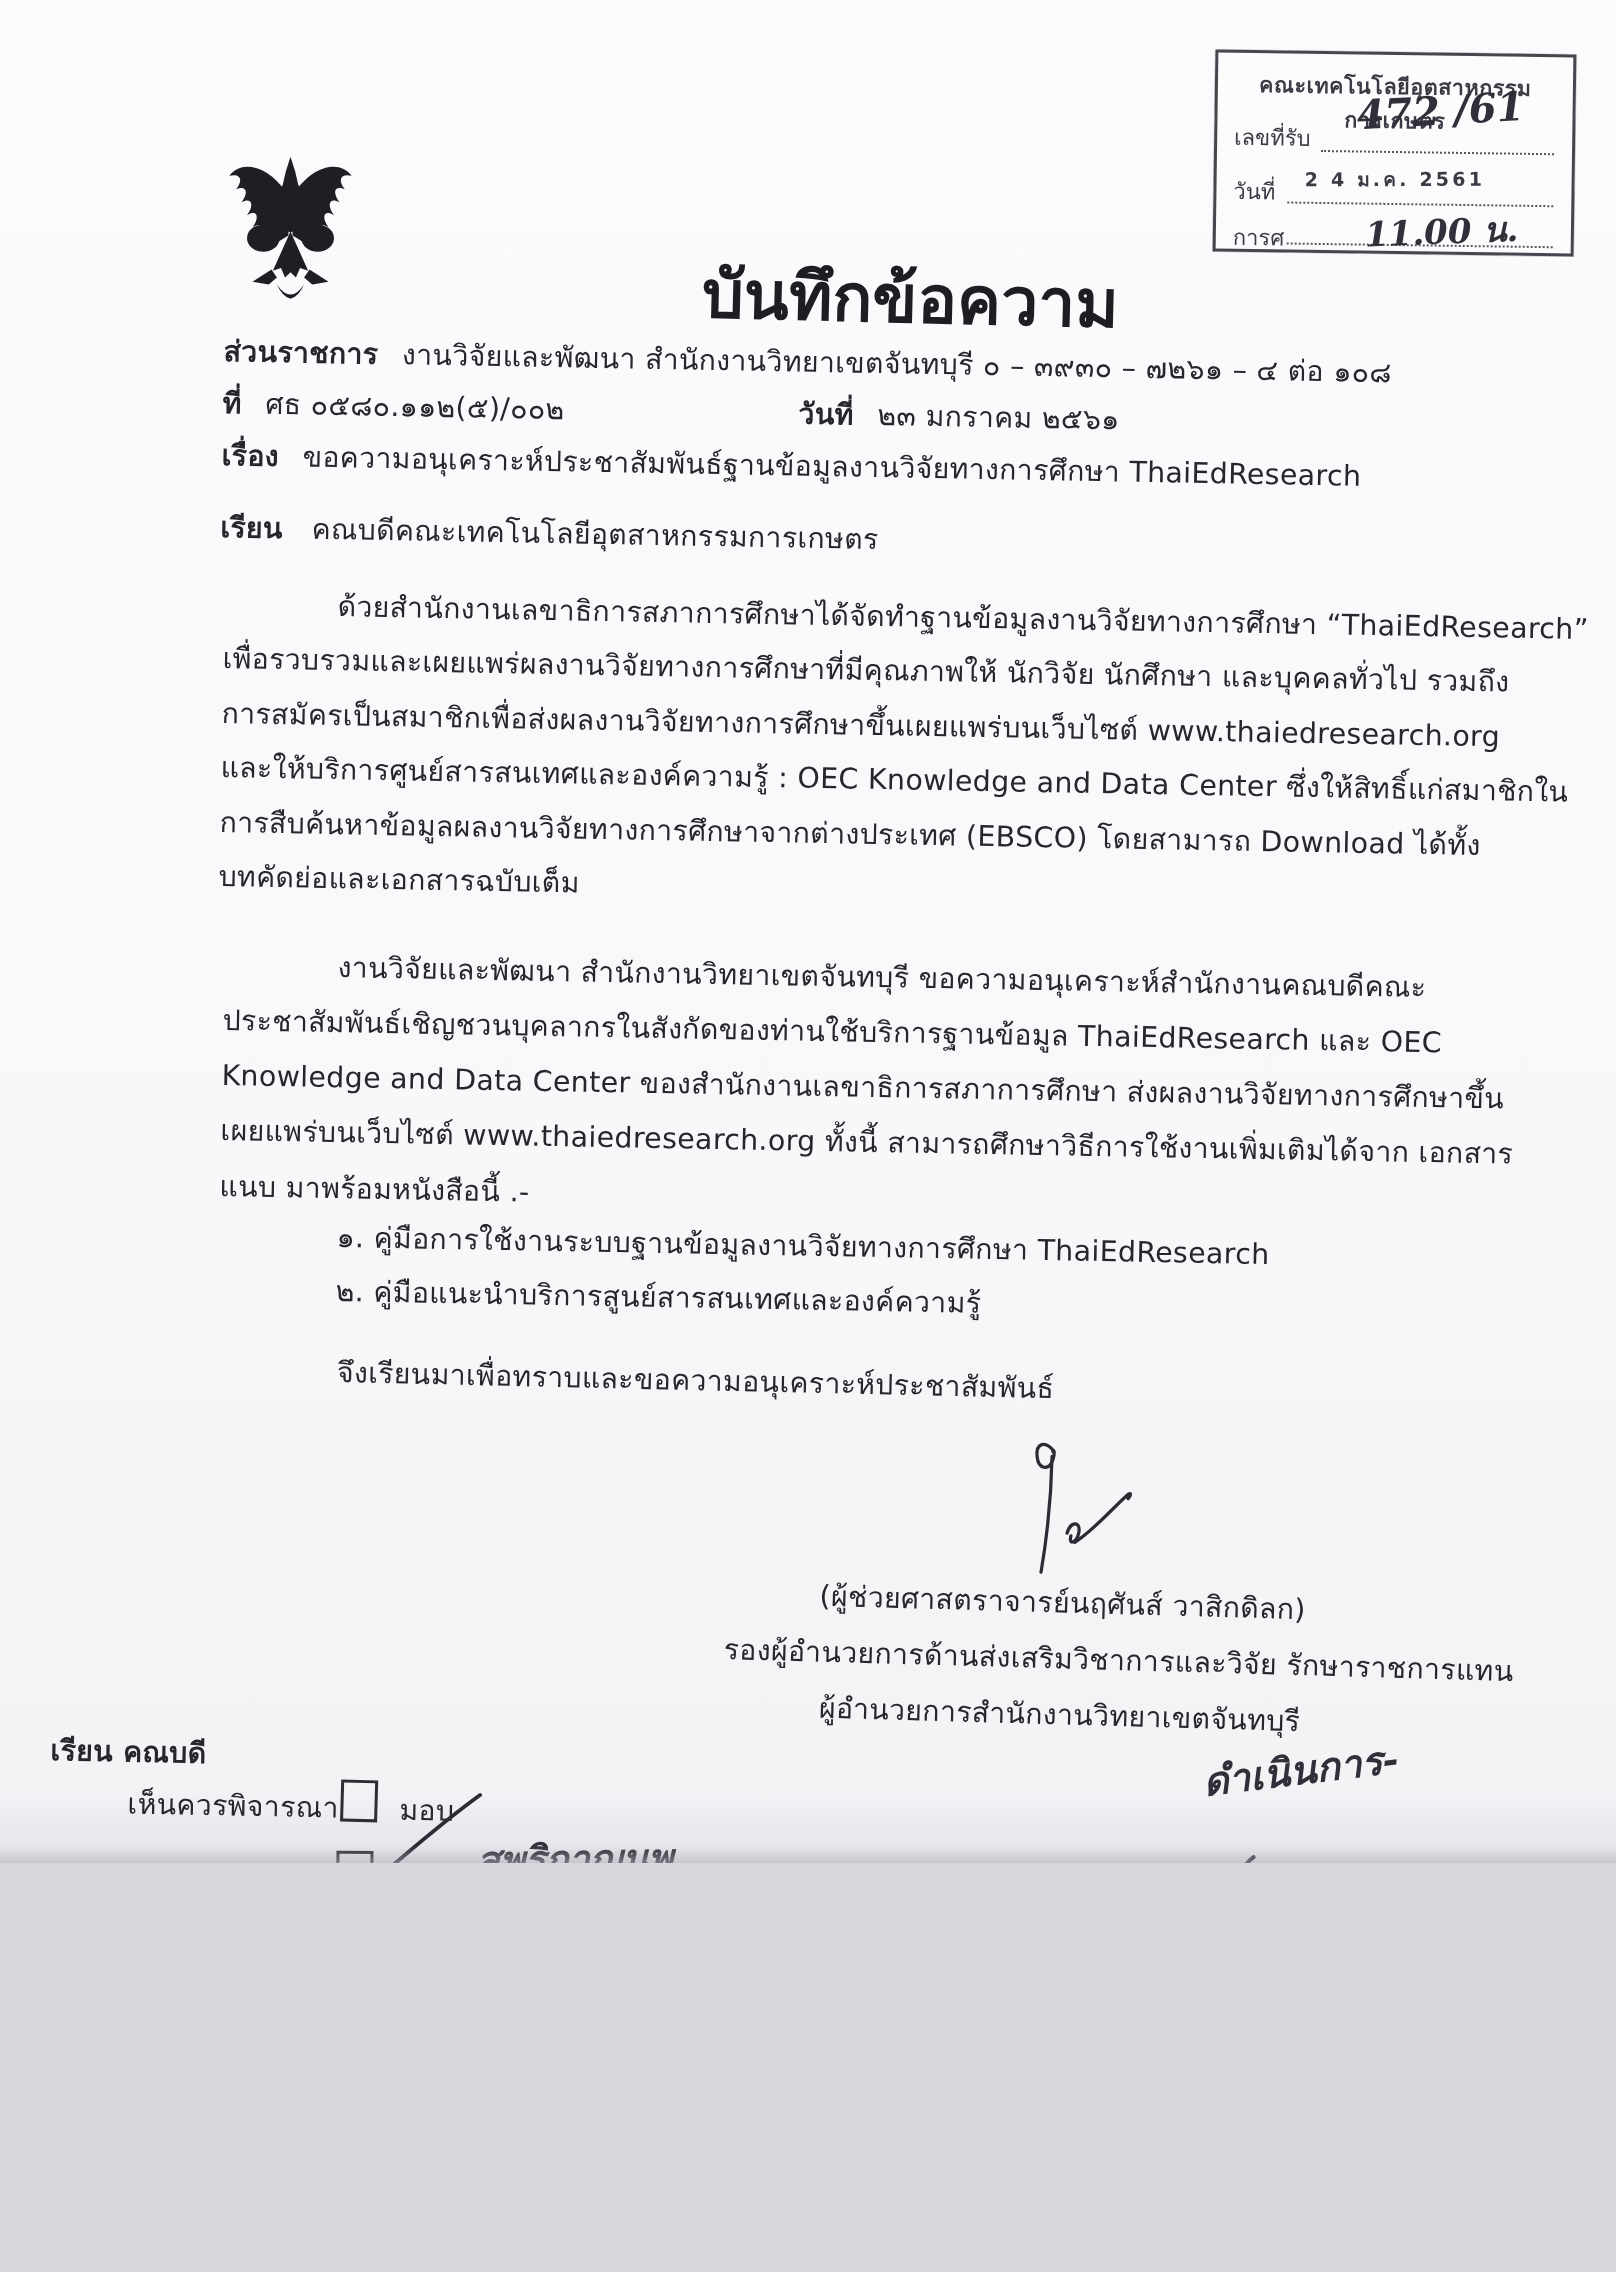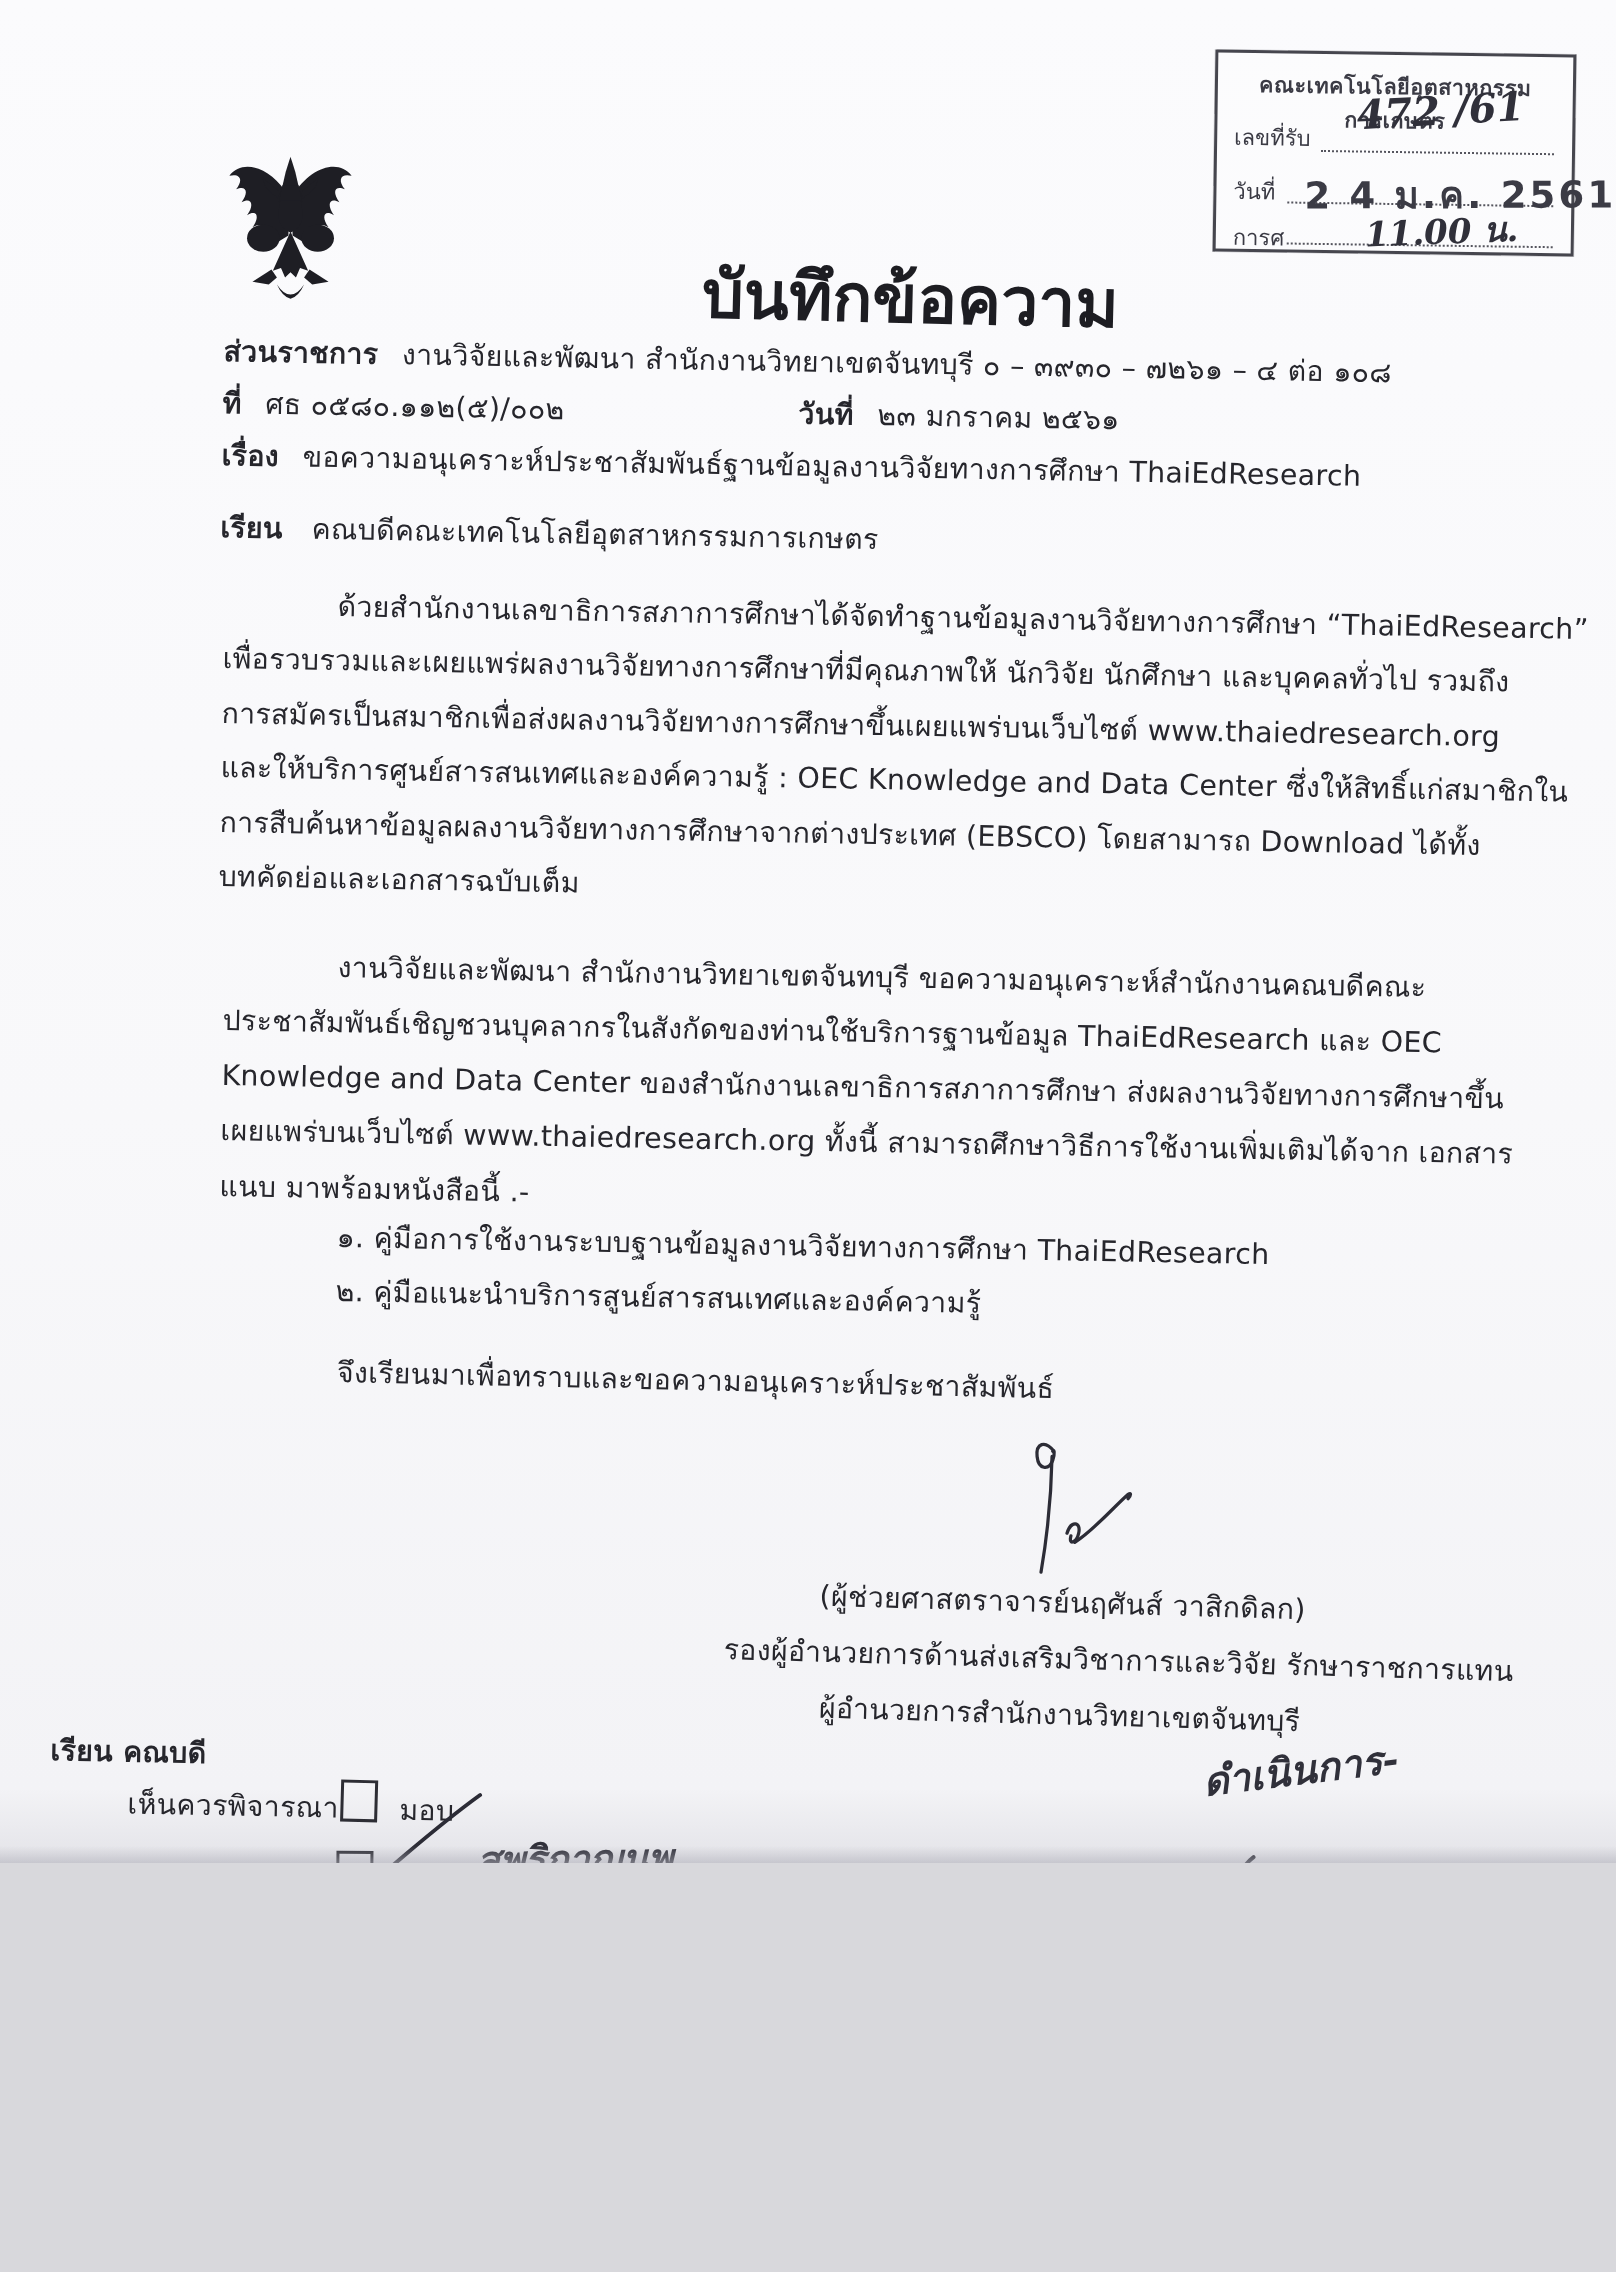--- a/index.html
+++ b/index.html
@@ -60,21 +60,21 @@
 
   <div class="abs stampbox" style="left:1214px; top:52px; width:355px; height:196px; transform:rotate(0.8deg);">
     <div class="abs b stamp-ink centered" style="left:0; right:0; top:14.3px; font-size:21.4px; letter-spacing:0.6px;">คณะเทคโนโลยีอุตสาหกรรมการเกษตร</div>
 
     <span class="abs stamp-label" style="left:17px; top:67px;">เลขที่รับ</span>
     <span class="abs dots" style="left:104px; top:96px; width:233px;"></span>
     <span class="abs hand" style="left:139px; top:31px; font-size:40px; transform:rotate(-4deg); font-weight:bold;">472 /61</span>
 
     <span class="abs stamp-label" style="left:17px; top:121px;">วันที่</span>
     <span class="abs dots" style="left:71px; top:148px; width:266px;"></span>
-    <span class="abs b stamp-ink" style="left:88px; top:109px; font-size:37px; letter-spacing:3.2px; white-space:nowrap; transform:rotate(-1deg);">2 4 ม.ค. 2561</span>
+    <span class="abs b stamp-ink" style="left:88px; top:109px; font-size:19px; letter-spacing:3.2px; white-space:nowrap; transform:rotate(-1deg);">2 4 ม.ค. 2561</span>
 
     <span class="abs stamp-label" style="left:17px; top:167px;">การศ</span>
     <span class="abs dots" style="left:71px; top:189px; width:266px;"></span>
     <span class="abs hand" style="left:149px; top:149px; font-size:34px; transform:rotate(-3deg); font-weight:bold;">11.00 น.</span>
   </div>
 
   <div class="abs title" style="left:702px; top:241px; transform:rotate(1.4deg); transform-origin:left center;">บันทึกข้อความ</div>
 
   <div class="abs" style="left:224px; top:328px; width:1232px; height:233px; transform:rotate(1.05deg); transform-origin:left top;">
     <div class="abs line" style="left:0; top:0;">

